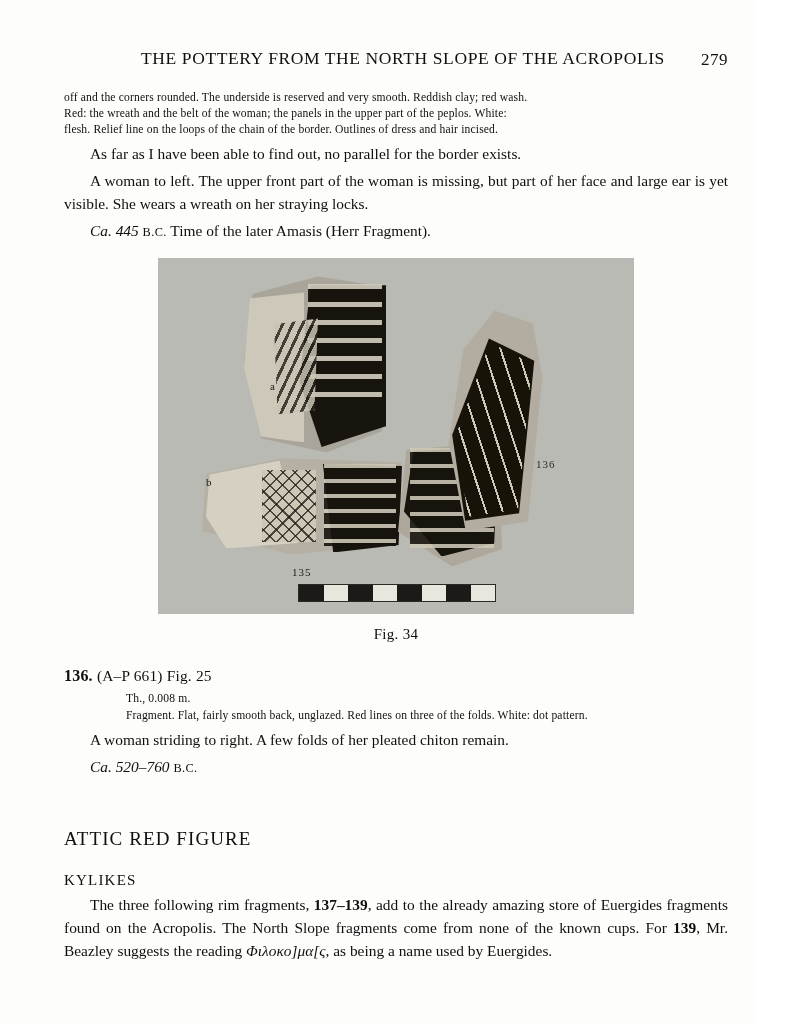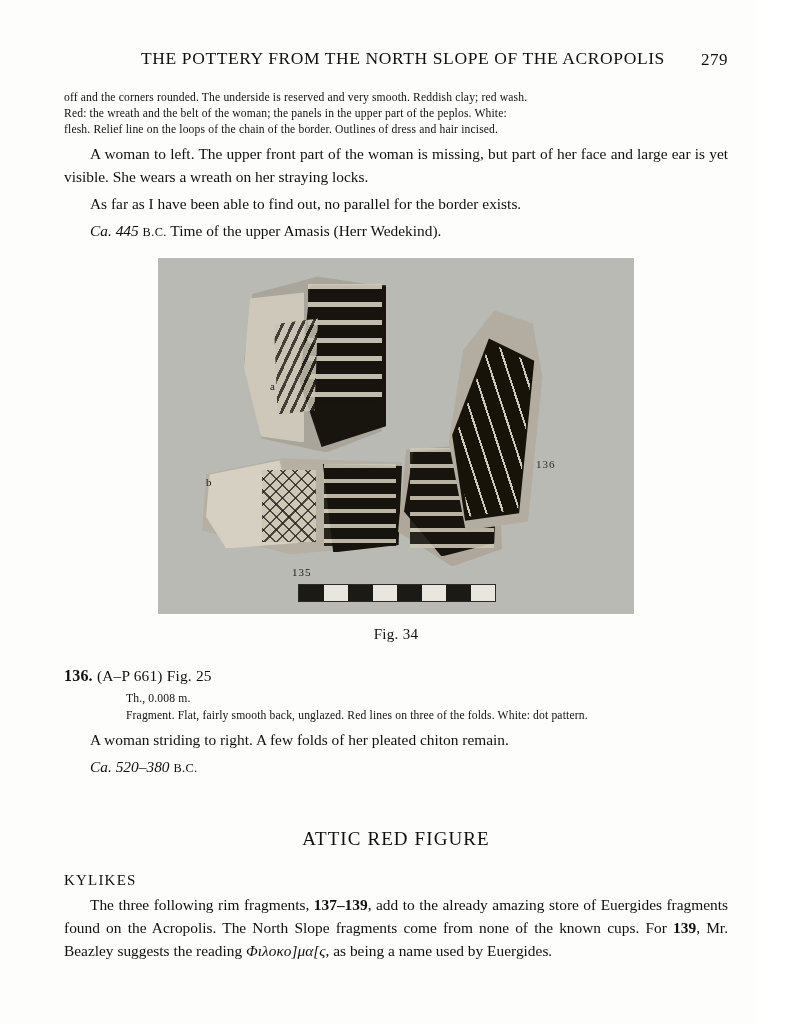--- a/index.html
+++ b/index.html
@@ -240,21 +240,21 @@
     font-size: 11.6px;
     line-height: 1.4;
     margin-left: 62px;
     margin-top: 6px;
     letter-spacing: 0.15px;
   }
   .entry-small p { margin: 0; }
 
   
   .section-title {
-    text-align: center;
+    text-align: left;
     font-size: 19px;
     letter-spacing: 1.1px;
     margin-top: 50px;
   }
   .subsection {
     font-size: 15px;
     letter-spacing: 1.2px;
     margin-top: 22px;
   }
 </style>
@@ -268,24 +268,24 @@
       <div class="runhead-title">THE POTTERY FROM THE NORTH SLOPE OF THE ACROPOLIS</div>
       <div class="runhead-page">279</div>
     </div>
 
     <div class="smallblock">
       <p>off and the corners rounded.  The underside is reserved and very smooth.  Reddish clay; red wash.</p>
       <p>Red: the wreath and the belt of the woman; the panels in the upper part of the peplos.  White:</p>
       <p>flesh.  Relief line on the loops of the chain of the border.  Outlines of dress and hair incised.</p>
     </div>
 
+    <p class="para">As far as I have been able to find out, no parallel for the border exists.</p>
     <p class="para">A woman to left.  The upper front part of the woman is missing, but part of her face and large ear is yet visible.  She wears a wreath on her straying locks.</p>
-    <p class="para">As far as I have been able to find out, no parallel for the border exists.</p>
     <p class="para">
-      <span class="it">Ca. </span><span class="it">445 </span><span class="sc">B.C.</span><span>  Time of the upper Amasis (Herr Wedekind).</span>
+      <span class="it">Ca. </span><span class="it">445 </span><span class="sc">B.C.</span><span>  Time of the later Amasis (Herr Fragment).</span>
     </p>
 
     <div class="figwrap">
       <div class="figbox">
         <div class="sherd frag-a"></div>
         <div class="sherd frag-a-light"></div>
         <div class="sherd frag-a-dark"></div>
         <div class="sherd band-a"></div>
         <div class="sherd frag-a-swirl"></div>
 
@@ -327,21 +327,21 @@
       <span>(A–P 661) Fig. 25</span>
     </div>
 
     <div class="entry-small">
       <p>Th., 0.008 m.</p>
       <p>Fragment.  Flat, fairly smooth back, unglazed.  Red lines on three of the folds.  White: dot pattern.</p>
     </div>
 
     <p class="para">A woman striding to right.  A few folds of her pleated chiton remain.</p>
     <p class="para">
-      <span class="it">Ca. </span><span class="it">520–380 </span><span class="sc">B.C.</span>
+      <span class="it">Ca. </span><span class="it">520–760 </span><span class="sc">B.C.</span>
     </p>
 
     <div class="section-title">ATTIC RED FIGURE</div>
     <div class="subsection">KYLIKES</div>
 
     <p class="para">
       <span>The three following rim fragments, </span><span class="bold">137–139</span><span>, add to the already amazing store of Euergides fragments found on the Acropolis.  The North Slope fragments come from none of the known cups.  For </span><span class="bold">139</span><span>, Mr. Beazley suggests the reading </span><span class="it">Φιλοκο]μα[ς</span><span>, as being a name used by Euergides.</span>
     </p>
 
   </div>

